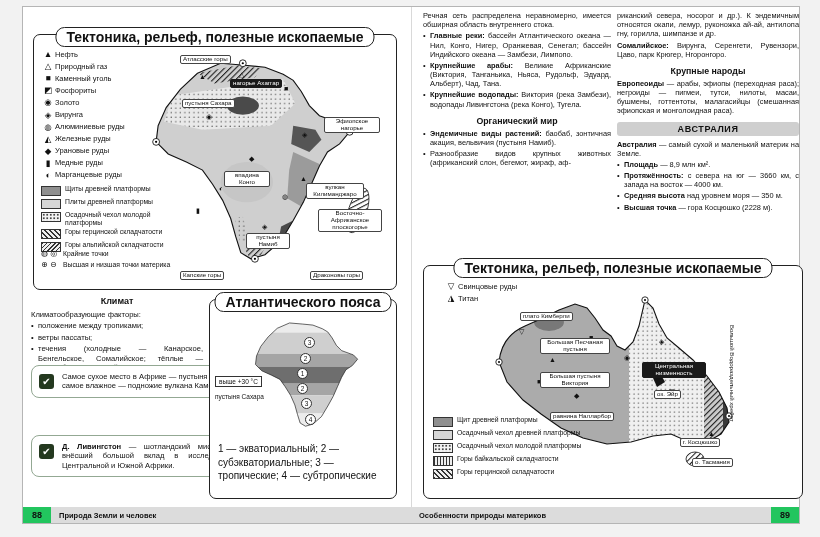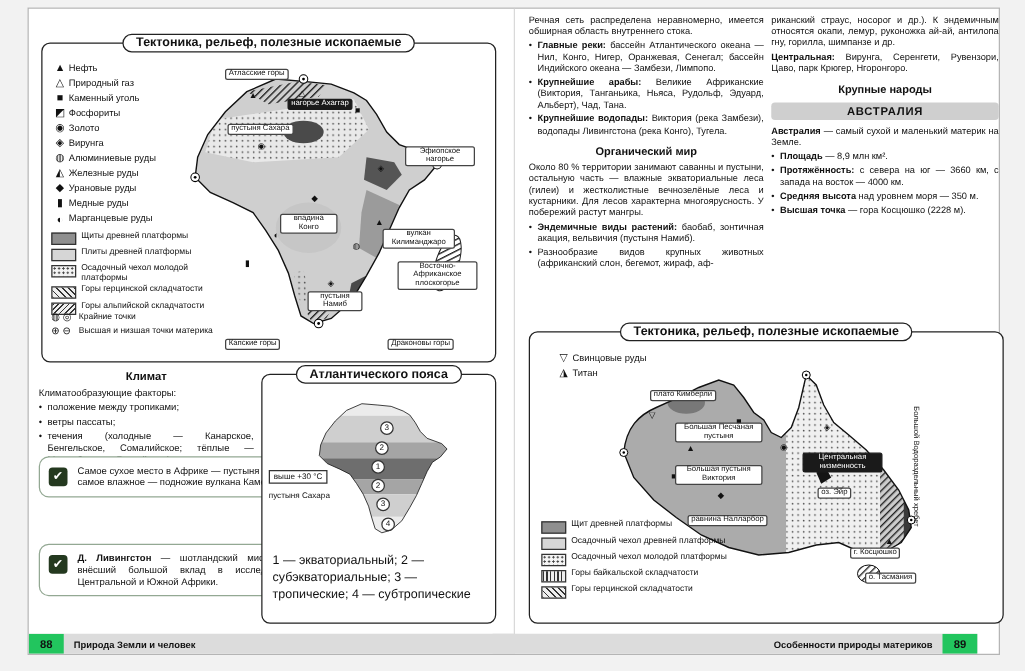--- a/index.html
+++ b/index.html
@@ -2,21 +2,21 @@
 <html><head>
 <meta charset="utf-8">
 <style>
   html,body { margin:0; padding:0; background:#f2f2f2; }
   body { width:820px; height:537px; position:relative; font-family:"Liberation Sans","DejaVu Sans",sans-serif; color:#111; }
   .spread { position:absolute; left:22px; top:6px; width:776px; height:516px; background:#fff; border:1px solid #b5b5b5; }
   .gutter { position:absolute; left:388px; top:0; bottom:0; width:1px; background:#d9d9d9; }
 
   
   .box { position:absolute; border:1.2px solid #222; border-radius:7px; background:#fff; }
-  .box-title { position:absolute; top:-8px; left:50%; transform:translateX(-50%); background:#fff; border:1px solid #222; border-radius:9px; padding:1px 10px; font-size:10px; font-weight:bold; white-space:nowrap; z-index:12; }
+  .box-title { position:absolute; top:-8px; left:50%; transform:translateX(-50%); background:#fff; border:1px solid #222; border-radius:9px; padding:1px 10px; font-size:14px; font-weight:bold; white-space:nowrap; z-index:12; }
 
   
   .tect { left:10px; top:27px; width:362px; height:254px; }
   .min-legend { position:absolute; left:7px; top:13px; width:124px; z-index:6; }
   .min-item { display:flex; align-items:center; height:12.1px; }
   .min-item .sym { width:14px; text-align:center; font-size:8.6px; }
   .min-item .lbl { font-size:7.5px; }
   .struct-legend { position:absolute; left:7px; top:150px; width:130px; z-index:6; }
   .struct-item { display:flex; align-items:flex-start; margin-bottom:2px; }
   .swatch { flex:0 0 18px; height:8px; border:1px solid #333; margin-right:4px; margin-top:1px; }
@@ -69,21 +69,21 @@
   .znum-list span { position:absolute; width:9px; height:9px; border-radius:50%; background:#fff; border:1px solid #333; font-size:6.5px; line-height:9px; text-align:center; z-index:9; }
   .znum-list span:nth-of-type(1){left:94px;top:37px} .znum-list span:nth-of-type(2){left:90px;top:53px}
   .znum-list span:nth-of-type(3){left:87px;top:68px} .znum-list span:nth-of-type(4){left:87px;top:83px}
   .znum-list span:nth-of-type(5){left:91px;top:98px} .znum-list span:nth-of-type(6){left:95px;top:114px}
   .temp-callout { position:absolute; left:5px; top:76px; border:1px solid #333; background:#fff; font-size:6.5px; padding:1px 3px; z-index:9; }
   .temp-sub { position:absolute; left:5px; top:93px; font-size:6.5px; z-index:9; }
   .zones-legend { position:absolute; left:8px; right:8px; top:142px; font-size:10px; line-height:1.35; }
 
   
   .footer { position:absolute; bottom:0; height:16px; width:388px; background:#dcdcdc; display:flex; align-items:center; overflow:hidden; }
-  .footer.fl { left:0; } .footer.fr { right:17px; justify-content:flex-end; }
+  .footer.fl { left:0; } .footer.fr { right:0; justify-content:space-between; }
   .pagenum { font-weight:bold; font-size:9px; padding:0 9px; background:#22c55e; height:100%; display:flex; align-items:center; }
   .foot-title { font-weight:bold; font-size:7.5px; padding:0 8px; }
 
   
   .col1 { position:absolute; left:400px; top:4px; width:188px; }
   .col2 { position:absolute; left:594px; top:4px; width:182px; }
   .rp .h3, .col1 .h3, .col2 .h3 { font-size:8.8px; font-weight:bold; text-align:center; margin:7px 0 3px; }
   .para { font-size:7.4px; line-height:1.24; text-align:justify; margin:0 0 2px; }
   .col1 .bullet, .col2 .bullet { font-size:7.4px; line-height:1.24; }
   .aus-bar { background:#cfcfcf; border-radius:3px; font-weight:bold; text-align:center; font-size:9px; padding:2px 0; letter-spacing:0.6px; margin:6px 0 4px; }
@@ -350,37 +350,37 @@
 
         <div class="bullet">
           <b>Крупнейшие арабы:</b><span> Великие Африканские (Виктория, Танганьика, Ньяса, Рудольф, Эдуард, Альберт), Чад, Тана.</span>
         </div>
 
         <div class="bullet">
           <b>Крупнейшие водопады:</b><span> Виктория (река Замбези), водопады Ливингстона (река Конго), Тугела.</span>
         </div>
       </div>
     <div class="h3">Органический мир</div>
-    <p class="para">Около 80 % территории занимают саванны и пустыни, остальную часть — влажные экваториальные леса (гилеи) и жестколистные вечнозелёные леса и кустарники. Для лесов характерна многоярусность. У побережий растут мангры.</p>
     <div>
 
         <div class="bullet">
           <b>Эндемичные виды растений:</b><span> баобаб, зонтичная акация, вельвичия (пустыня Намиб).</span>
         </div>
 
         <div class="bullet">
           <b></b><span>Разнообразие видов крупных животных (африканский слон, бегемот, жираф, аф-</span>
         </div>
       </div>
   </div>
 
   <div class="col2">
-    <p class="para">риканский страус, носорог и др.). К эндемичным относятся окапи, лемур, руконожка ай-ай, антилопа гну, горилла, шимпанзе и др.</p>
-    <p class="para"><b>Центральная:</b><span> Вирунга, Серенгети, Рувензори, Цаво, парк Крюгер, Нгоронгоро.</span></p>
+    <p class="para">риканский севера, носорог и др.). К эндемичным относятся окапи, лемур, руконожка ай-ай, антилопа гну, горилла, шимпанзе и др.</p>
+    <p class="para"><b>Сомалийское:</b><span> Вирунга, Серенгети, Рувензори, Цаво, парк Крюгер, Нгоронгоро.</span></p>
     <div class="h3">Крупные народы</div>
+    <p class="para"><b>Европеоиды</b><span> — арабы, эфиопы (переходная раса); негроиды — пигмеи, тутси, нилоты, масаи, бушмены, готтентоты, малагасийцы (смешанная эфиопская и монголоидная раса).</span></p>
     <div class="aus-bar">АВСТРАЛИЯ</div>
     <p class="para"><b>Австралия</b><span> — самый сухой и маленький материк на Земле.</span></p>
     <div>
 
         <div class="bullet">
           <b>Площадь</b><span> — 8,9 млн км².</span>
         </div>
 
         <div class="bullet">
           <b>Протяжённость:</b><span> с севера на юг — 3660 км, с запада на восток — 4000 км.</span>

